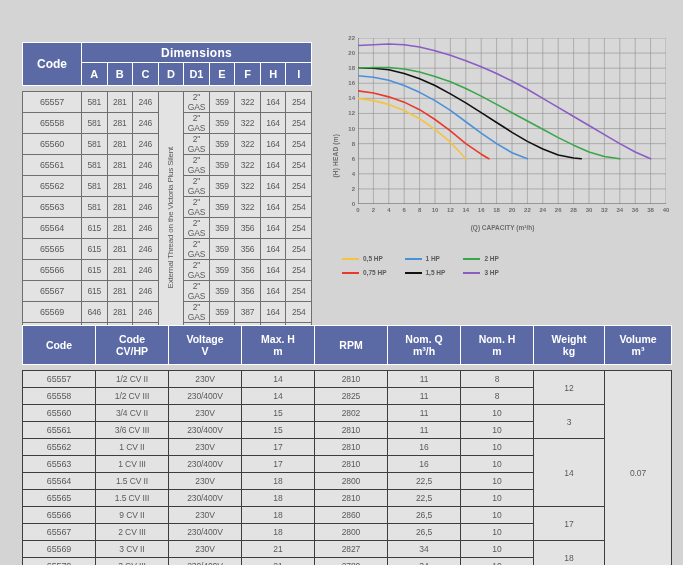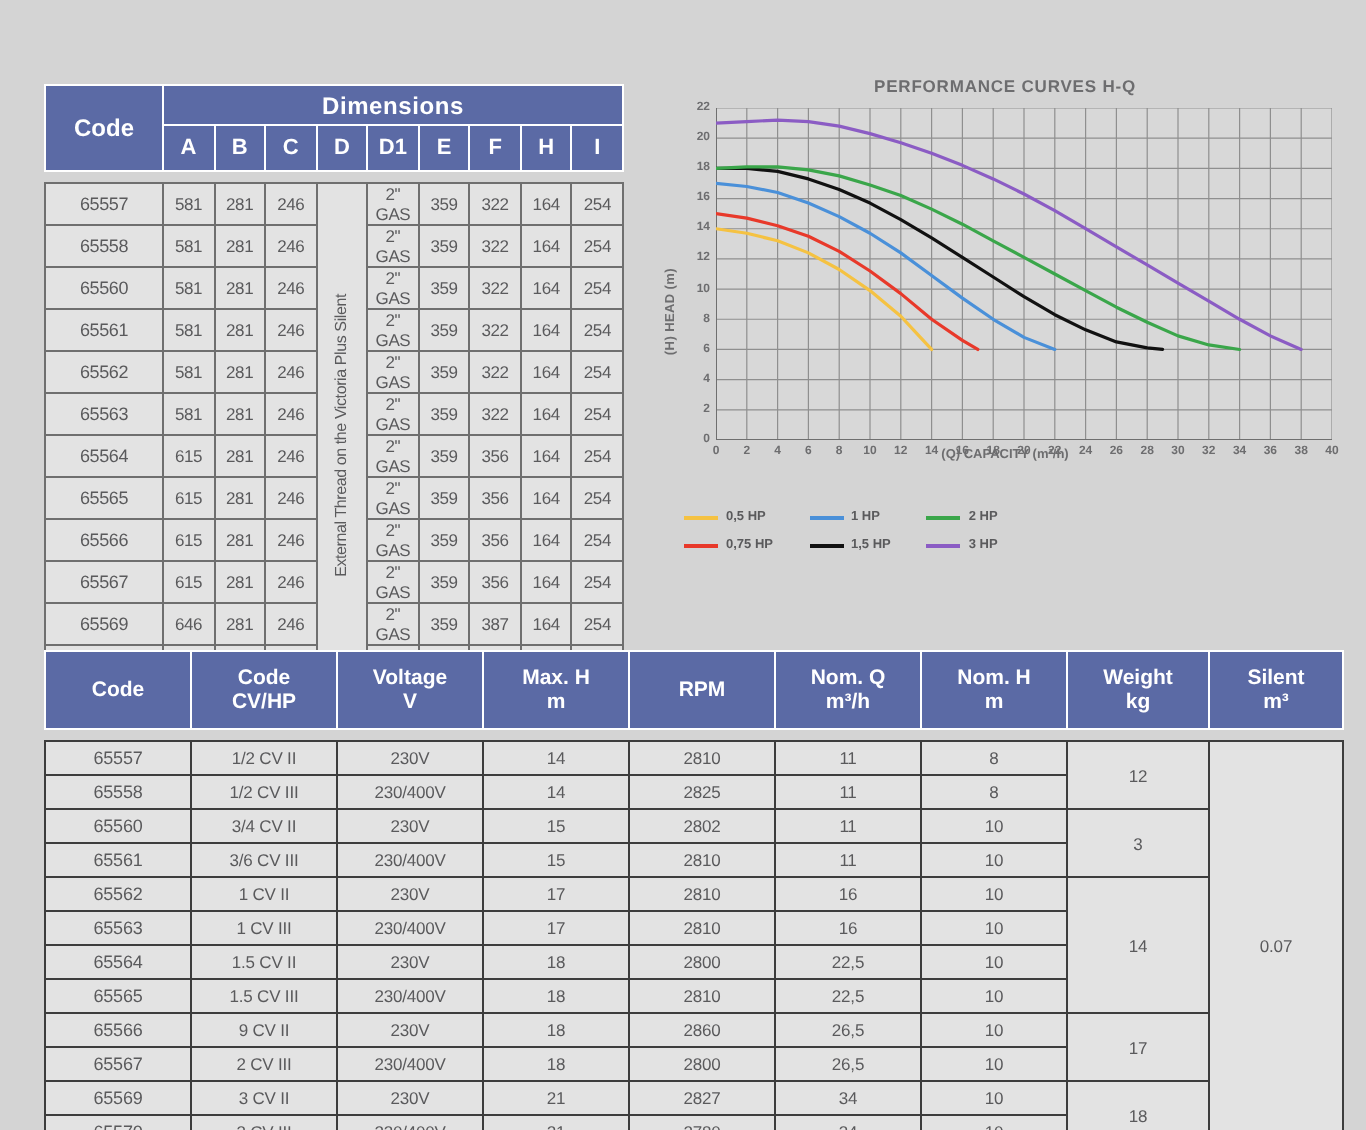--- a/index.html
+++ b/index.html
@@ -261,21 +261,20 @@
           <td>359</td>
           <td>356</td>
           <td>164</td>
           <td>254</td>
         </tr>
       </tbody>
   </table>
 </div>
 
 <div id="chart-block">
-  <div id="chart-title">PERFORMANCE CURVES H-Q</div>
   <div id="y-axis-label">(H) HEAD (m)</div>
   <div id="plot-area">
     <svg id="chart-svg" width="308" height="166" viewBox="0 0 308 166" preserveAspectRatio="none">
         <rect x="0" y="0" width="308" height="166" fill="#d8d8d8"></rect>
         <line x1="0" y1="0" x2="0" y2="166" stroke="#8f8f8f" stroke-width="0.6"></line>
         <line x1="15.4" y1="0" x2="15.4" y2="166" stroke="#8f8f8f" stroke-width="0.6"></line>
         <line x1="30.8" y1="0" x2="30.8" y2="166" stroke="#8f8f8f" stroke-width="0.6"></line>
         <line x1="46.199999999999996" y1="0" x2="46.199999999999996" y2="166" stroke="#8f8f8f" stroke-width="0.6"></line>
         <line x1="61.6" y1="0" x2="61.6" y2="166" stroke="#8f8f8f" stroke-width="0.6"></line>
         <line x1="77" y1="0" x2="77" y2="166" stroke="#8f8f8f" stroke-width="0.6"></line>
@@ -366,21 +365,21 @@
         </th>
         <th style="width:72px">
           <span>Nom. H</span><br>
           <span>m</span>
         </th>
         <th style="width:70px">
           <span>Weight</span><br>
           <span>kg</span>
         </th>
         <th style="width:66px">
-          <span>Silent</span><br>
+          <span>Volume</span><br>
           <span>m³</span>
         </th>
       </tr>
     </thead>
     <tbody id="spec-body">
         <tr>
           <td colspan="9" id="spec-head-spacer" style="background: rgb(212, 212, 212); border: none; height: 5px;"></td>
         </tr>
         <tr>
           <td class="code-cell">65557</td>

